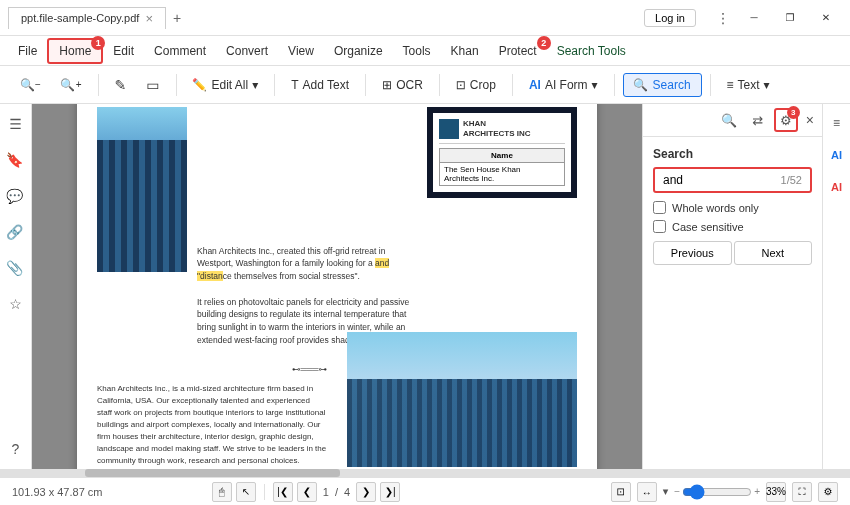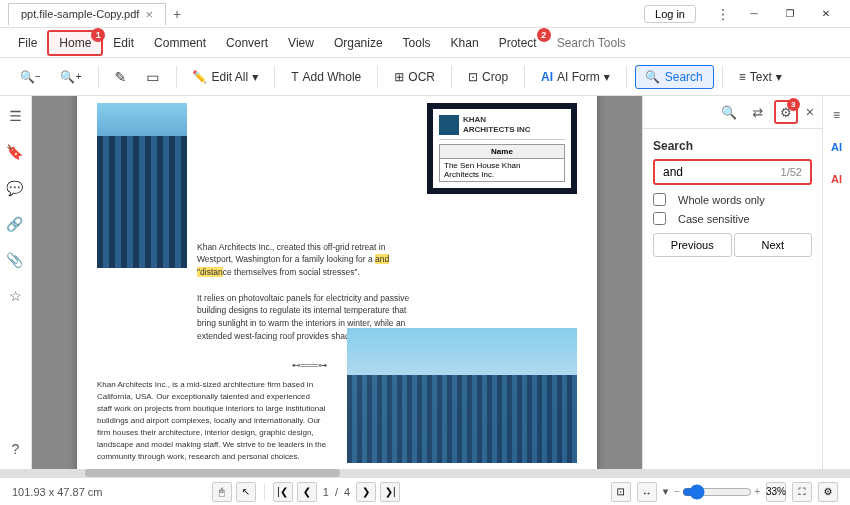--- a/index.html
+++ b/index.html
@@ -1,19 +1,19 @@
 <!DOCTYPE html>
 <html><head>
   <meta charset="utf-8">
   <style>
     * { box-sizing: border-box; margin: 0; padding: 0; }
     body { font-family: 'Segoe UI', Arial, sans-serif; font-size: 12px; background: #f0f0f0; width: 850px; height: 505px; overflow: hidden; display: flex; flex-direction: column; }
 
     
-    .titlebar { background: #fff; height: 28px; display: flex; align-items: center; padding: 12px 8px; border-bottom: 1px solid #e0e0e0; }
+    .titlebar { background: #fff; height: 36px; display: flex; align-items: center; padding: 12px 8px; border-bottom: 1px solid #e0e0e0; }
     .titlebar-tab { background: #fff; border: 1px solid #ccc; border-bottom: none; padding: 4px 12px; font-size: 11px; display: flex; align-items: center; gap: 6px; height: 22px; }
     .titlebar-tab span { color: #333; }
     .titlebar-icons { margin-left: auto; display: flex; gap: 4px; align-items: center; }
     .new-tab-btn { width: 22px; height: 22px; background: none; border: none; cursor: pointer; font-size: 14px; color: #666; }
     .win-btn { width: 32px; height: 20px; background: none; border: none; cursor: pointer; font-size: 10px; color: #333; display: flex; align-items: center; justify-content: center; }
     .login-btn { background: none; border: 1px solid #ccc; padding: 2px 10px; border-radius: 3px; font-size: 11px; cursor: pointer; margin-left: 8px; }
 
     
     .menubar { background: #fff; height: 30px; display: flex; align-items: center; padding: 0 8px; border-bottom: 1px solid #e0e0e0; }
     .menu-item { padding: 4px 10px; font-size: 12px; cursor: pointer; border-radius: 3px; color: #333; position: relative; }
@@ -46,21 +46,21 @@
     .right-panel-header { display: flex; align-items: center; justify-content: flex-end; padding: 4px 8px; border-bottom: 1px solid #e0e0e0; gap: 4px; }
     .rp-icon { width: 24px; height: 24px; display: flex; align-items: center; justify-content: center; cursor: pointer; color: #555; font-size: 13px; border-radius: 3px; }
     .rp-icon.active { border: 2px solid #e53e3e; }
     .close-btn { margin-left: auto; cursor: pointer; color: #555; font-size: 14px; }
 
     .search-panel { padding: 10px; }
     .search-label { font-size: 12px; font-weight: 600; color: #333; margin-bottom: 6px; }
     .search-input-wrap { border: 2px solid #e53e3e; border-radius: 3px; padding: 4px 8px; display: flex; align-items: center; margin-bottom: 8px; }
     .search-input-wrap input { border: none; outline: none; font-size: 12px; flex: 1; width: 80px; }
     .search-count { font-size: 11px; color: #888; white-space: nowrap; }
-    .checkbox-row { display: flex; align-items: center; gap: 12px; font-size: 11px; color: #333; margin-bottom: 6px; cursor: pointer; }
+    .checkbox-row { display: flex; align-items: center; gap: 6px; font-size: 11px; color: #333; margin-bottom: 6px; cursor: pointer; }
     .checkbox-row input { cursor: pointer; }
     .nav-btns { display: flex; gap: 2px; margin-top: 8px; }
     .nav-btn { flex: 1; padding: 5px; border: 1px solid #ccc; background: #fff; border-radius: 3px; font-size: 11px; cursor: pointer; text-align: center; }
 
     
     .far-right { width: 28px; background: #fff; border-left: 1px solid #e0e0e0; display: flex; flex-direction: column; align-items: center; padding: 8px 0; gap: 10px; }
     .fr-icon { width: 22px; height: 22px; display: flex; align-items: center; justify-content: center; cursor: pointer; color: #555; font-size: 12px; }
 
     
     .statusbar { background: #fff; height: 28px; display: flex; align-items: center; padding: 0 12px; border-top: 1px solid #e0e0e0; font-size: 11px; color: #555; gap: 8px; }
@@ -99,21 +99,21 @@
   <div class="menu-item">Comment</div>
   <div class="menu-item">Convert</div>
   <div class="menu-item">View</div>
   <div class="menu-item">Organize</div>
   <div class="menu-item">Tools</div>
   <div class="menu-item">Khan</div>
   <div class="menu-item" style="position:relative;">
     <span>Protect</span>
     <span class="badge-circle2">2</span>
   </div>
-  <div class="menu-item" style="color:#737373;">Search Tools</div>
+  <div class="menu-item" style="color:#14532d;">Search Tools</div>
 </div>
 
 <div class="toolbar">
   <button class="tool-btn">
     <span>🔍</span>
     <span style="font-size:10px;margin-left:-4px;">−</span>
   </button>
   <button class="tool-btn">
     <span>🔍</span>
     <span style="font-size:10px;margin-left:-4px;">+</span>
@@ -127,21 +127,21 @@
   </button>
   <div class="tool-separator"></div>
   <button class="tool-btn">
     <span>✏️</span>
     <span>Edit All</span>
     <span>▾</span>
   </button>
   <div class="tool-separator"></div>
   <button class="tool-btn">
     <span>T</span>
-    <span>Add Whole</span>
+    <span>Add Text</span>
   </button>
   <div class="tool-separator"></div>
   <button class="tool-btn">
     <span>⊞</span>
     <span>OCR</span>
   </button>
   <div class="tool-separator"></div>
   <button class="tool-btn">
     <span>⊡</span>
     <span>Crop</span>

